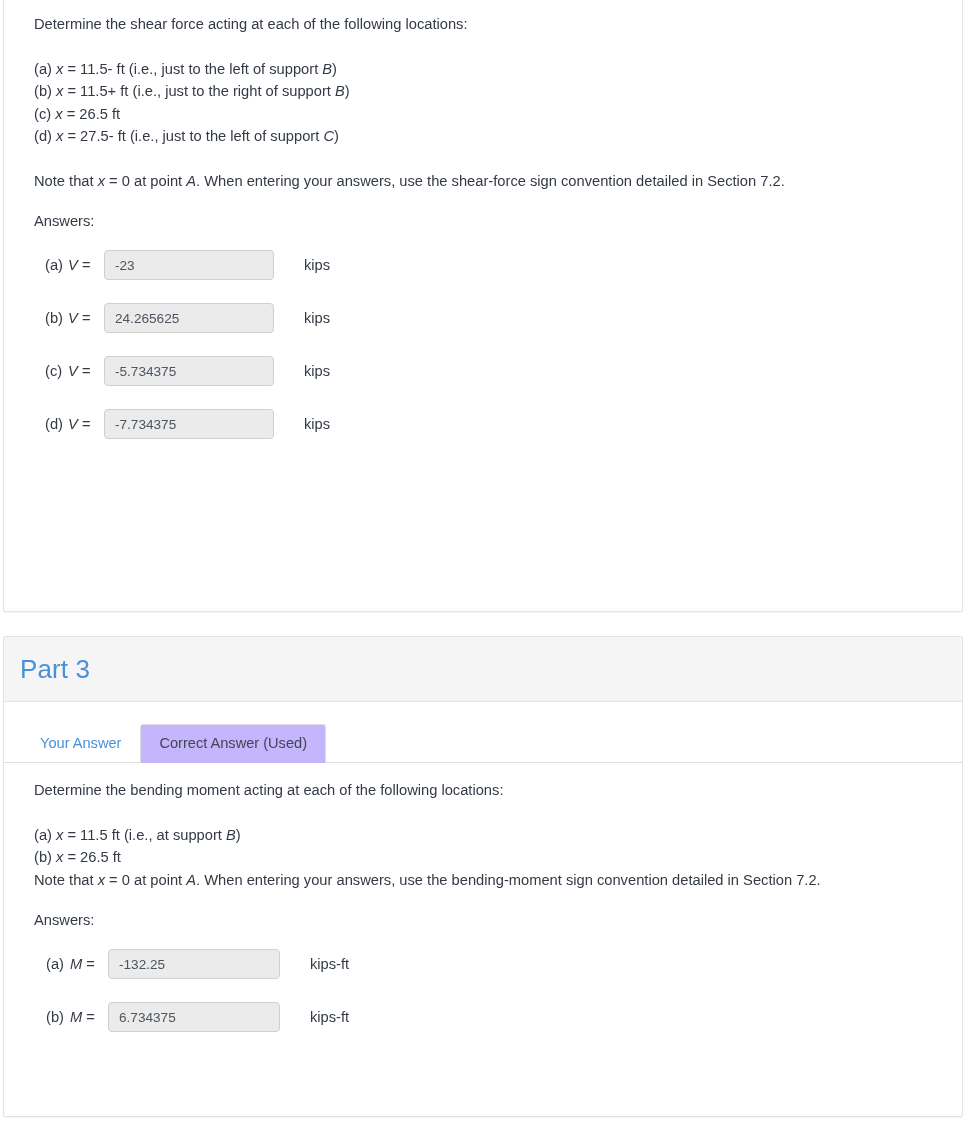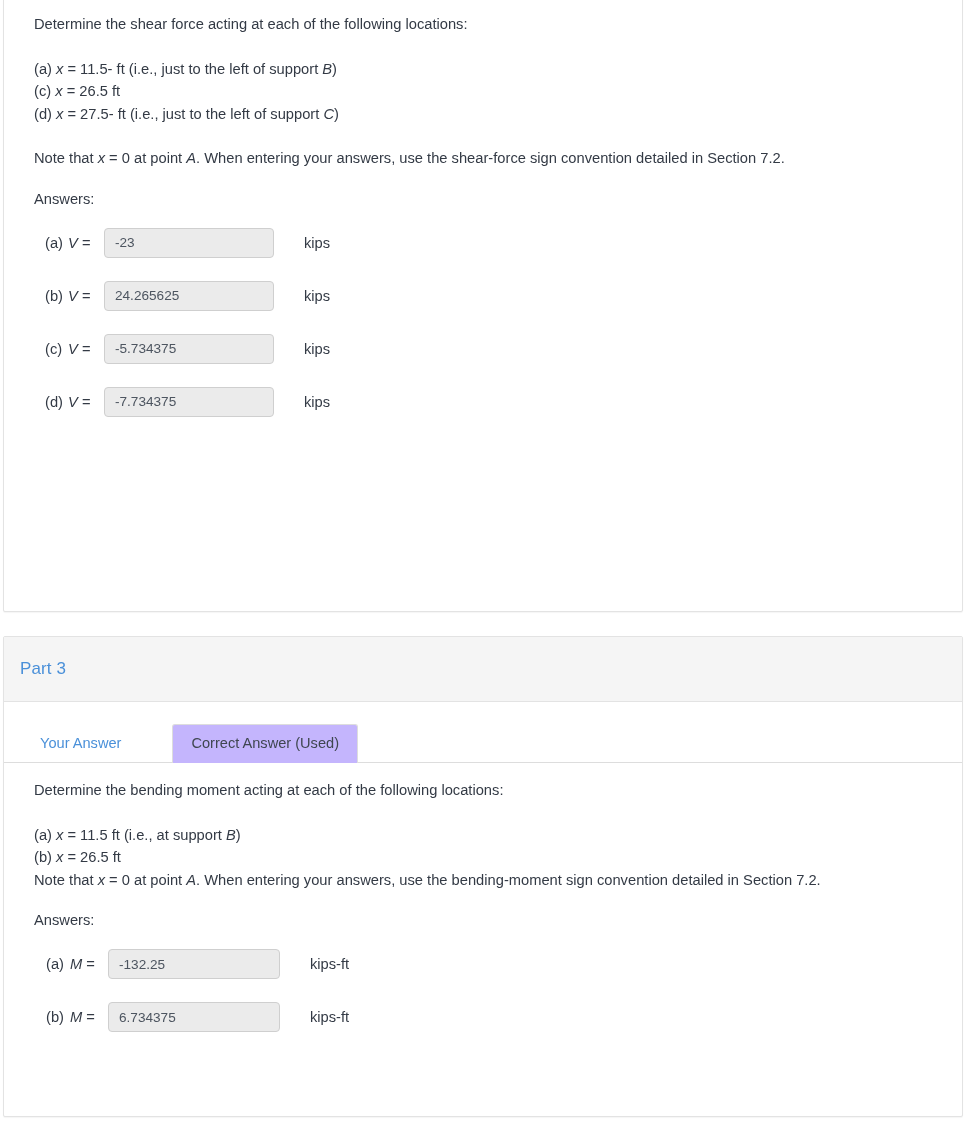--- a/index.html
+++ b/index.html
@@ -47,40 +47,39 @@
     background: #f5f5f5;
     border-bottom: 1px solid #e3e3e3;
     height: 65px;
     padding: 0 16px;
     display: flex;
     align-items: center;
     box-sizing: border-box;
   }
   .panel-title {
     color: #4a90d9;
-    font-size: 17px;
+    font-size: 26px;
     font-weight: 400;
     letter-spacing: 0.1px;
   }
 
   .panel-body {
     padding: 0;
   }
 
   
   .tabs {
     position: relative;
     height: 43px;
     margin: 18px 0 0 0;
     padding-left: 17px;
     border-bottom: 1px solid #dddddd;
     box-sizing: border-box;
     display: flex;
     align-items: flex-end;
-    gap: 32px;
   }
   .tab {
     font-size: 14.6px;
     line-height: 1;
     padding: 11px 18px 12px 18px;
     border: 1px solid transparent;
     border-bottom: none;
     border-radius: 3px 3px 0 0;
     position: relative;
     top: 1px;
@@ -170,20 +169,21 @@
   <section class="panel panel-one">
     <div class="panel-body">
       <div class="content first">
 
         <p class="line">Determine the shear force acting at each of the following locations:</p>
 
         <div class="gap-lg"></div>
 
         <p class="line"><span>(a) </span><i class="v">x</i><span> = 11.5- ft (i.e., just to the left of support </span><i class="v">B</i><span>)</span></p>
 
+        <p class="line"><span>(b) </span><i class="v">x</i><span> = 11.5+ ft (i.e., just to the right of support </span><i class="v">B</i><span>)</span></p>
 
         <p class="line"><span>(c) </span><i class="v">x</i><span> = 26.5 ft</span></p>
 
         <p class="line"><span>(d) </span><i class="v">x</i><span> = 27.5- ft (i.e., just to the left of support </span><i class="v">C</i><span>)</span></p>
 
         <div class="gap-lg"></div>
 
         <p class="line"><span>Note that </span><i class="v">x</i><span> = 0 at point </span><i class="v">A</i><span>. When entering your answers, use the shear-force sign convention detailed in Section 7.2.</span></p>
 
         <div class="gap-md"></div>

